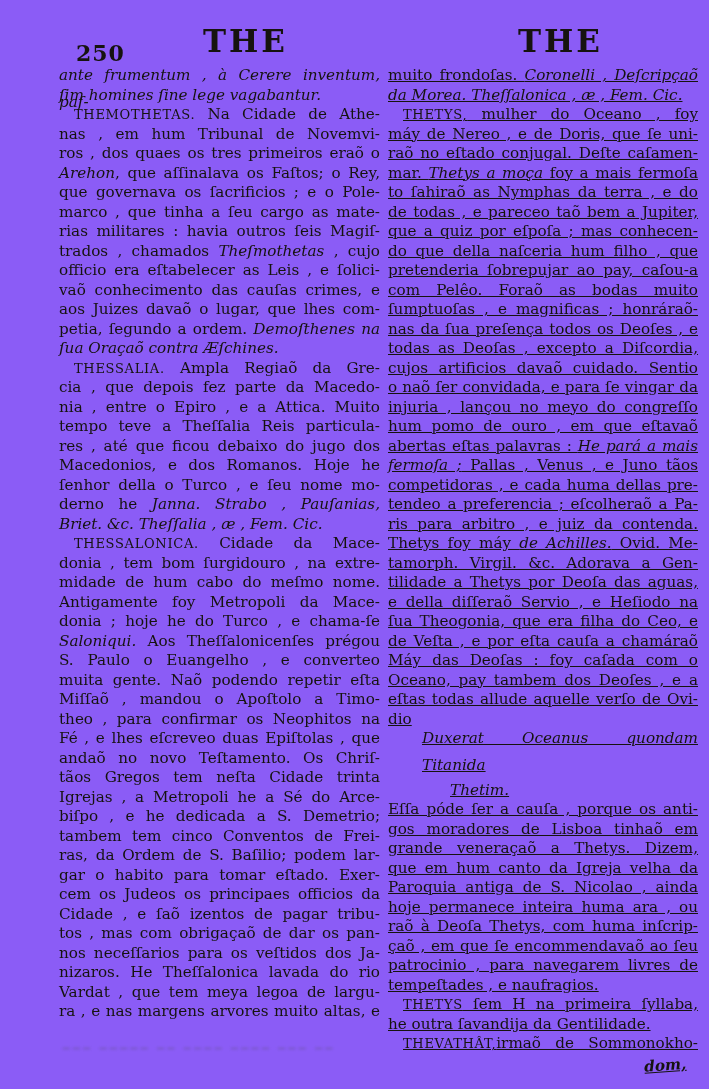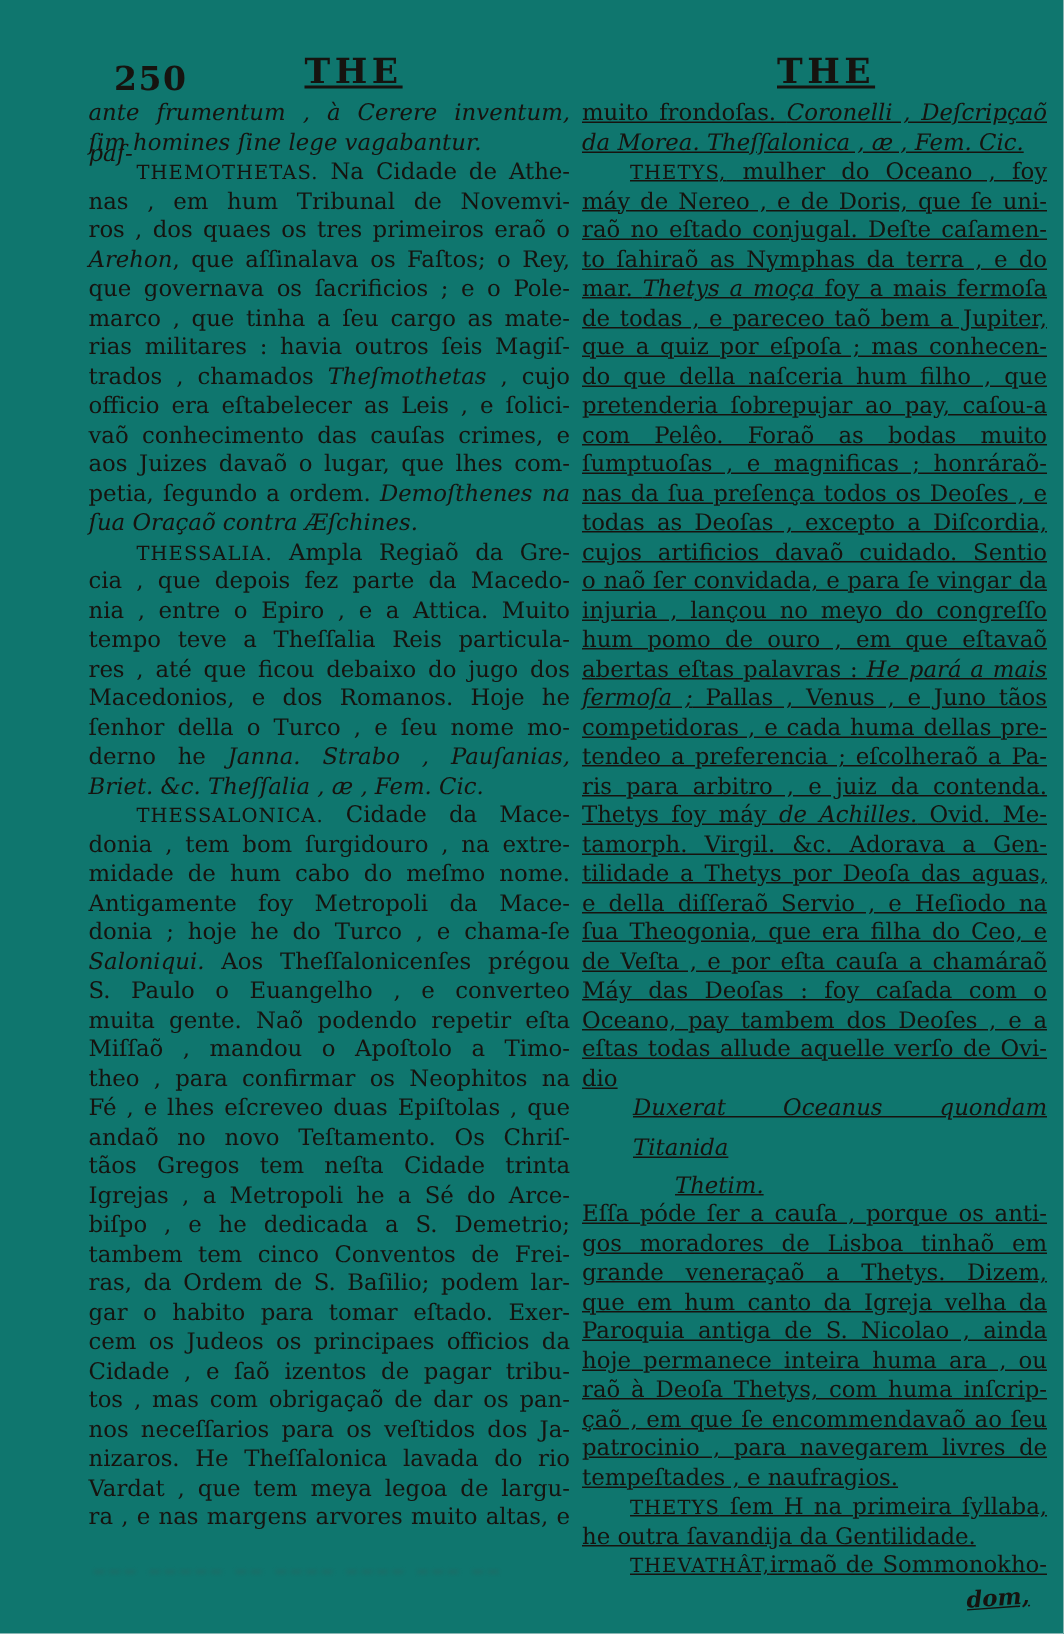--- a/index.html
+++ b/index.html
@@ -1,30 +1,30 @@
 <!DOCTYPE html>
 <html><head>
 <meta charset="utf-8">
 <style>
   html,body{margin:0;padding:0;background:#e9e9e9;}
   .page{
     position:relative;
     width:709px;height:1089px;
-    background:#0f766e;
+    background:#8b5cf6;
     font-family:"DejaVu Serif","Liberation Serif",serif;
     color:#16130f;
     overflow:hidden;
   }
   .pageno{
     position:absolute;left:76px;top:40px;
     font-size:22px;font-weight:700;letter-spacing:1px;
   }
   .runhead{
-    position:absolute;top:34px;
-    font-size:23px;font-weight:700;letter-spacing:3px;text-decoration:underline;
+    position:absolute;top:23px;
+    font-size:31px;font-weight:700;letter-spacing:3px;
   }
   .runhead.left{left:203px;}
   .runhead.right{left:518px;}
   .col{
     position:absolute;top:62px;
     font-size:15.2px;line-height:27px;
   }
   .col.left{left:59px;width:321px;}
   .col.right{left:388px;width:310px;text-decoration:underline;}
   .line{
@@ -37,21 +37,21 @@
   @supports (text-align-last: justify){
     .line{white-space:normal;overflow:visible;}
   }
   .line.last{text-align-last:left;}
   .line.ind1{text-indent:15px;}
   .line.ind2{padding-left:34px;text-align-last:left;}
   .line.ind3{padding-left:62px;text-align-last:left;margin-top:32px;}
   .line.cw{text-align-last:right;padding-right:12px;transform:rotate(-4deg);transform-origin:right center;font-weight:600;}
   .rm{font-style:normal;}
   .it{font-style:italic;}
-  .sc{font-style:normal;font-size:13px;letter-spacing:0.7px;margin-left:17px;}
+  .sc{font-style:normal;font-size:13px;letter-spacing:0.7px;}
   .smudge{
     position:absolute;left:62px;top:1040px;width:312px;
     font-size:13px;letter-spacing:2px;color:#4a4a4a;
     filter:blur(1.4px);opacity:0.6;overflow:hidden;height:12px;
   }
 </style>
 </head>
 <body>
 
 <div class="page">
@@ -109,22 +109,22 @@
       <div class="line"><span class="rm">nizaros. He Theſſalonica lavada do rio</span></div>
       <div class="line"><span class="rm">Vardat , que tem meya legoa de largu-</span></div>
       <div class="line"><span class="rm">ra , e nas margens arvores muito altas, e</span></div>
     </div>
   <div class="col right" id="col-right">
       <div class="line"><span class="rm">muito frondoſas. </span><span class="it">Coronelli , Deſcripçaõ</span></div>
       <div class="line last"><span class="it">da Morea. Theſſalonica , æ , Fem. Cic.</span></div>
       <div class="line ind1"><span class="sc">THETYS,</span><span class="rm"> mulher do Oceano , foy</span></div>
       <div class="line"><span class="rm">máy de Nereo , e de Doris,  que ſe uni-</span></div>
       <div class="line"><span class="rm">raõ no eſtado conjugal.  Deſte caſamen-</span></div>
+      <div class="line"><span class="rm">mar. </span><span class="it">Thetys a moça</span><span class="rm"> foy a mais fermoſa</span></div>
       <div class="line"><span class="rm">to ſahiraõ as Nymphas da terra , e do</span></div>
-      <div class="line"><span class="rm">mar. </span><span class="it">Thetys a moça</span><span class="rm"> foy a mais fermoſa</span></div>
       <div class="line"><span class="rm">de todas , e pareceo taõ bem a Jupiter,</span></div>
       <div class="line"><span class="rm">que a quiz por eſpoſa ;  mas conhecen-</span></div>
       <div class="line"><span class="rm">do que della naſceria hum filho , que</span></div>
       <div class="line"><span class="rm">pretenderia ſobrepujar ao pay,  caſou-a</span></div>
       <div class="line"><span class="rm">com Pelêo.  Foraõ as bodas muito</span></div>
       <div class="line"><span class="rm">ſumptuoſas , e magnificas ;  honráraõ-</span></div>
       <div class="line"><span class="rm">nas da ſua preſença todos os Deoſes , e</span></div>
       <div class="line"><span class="rm">todas as Deoſas ,  excepto a Diſcordia,</span></div>
       <div class="line"><span class="rm">cujos artificios davaõ cuidado.  Sentio</span></div>
       <div class="line"><span class="rm">o naõ ſer convidada, e para ſe vingar da</span></div>

